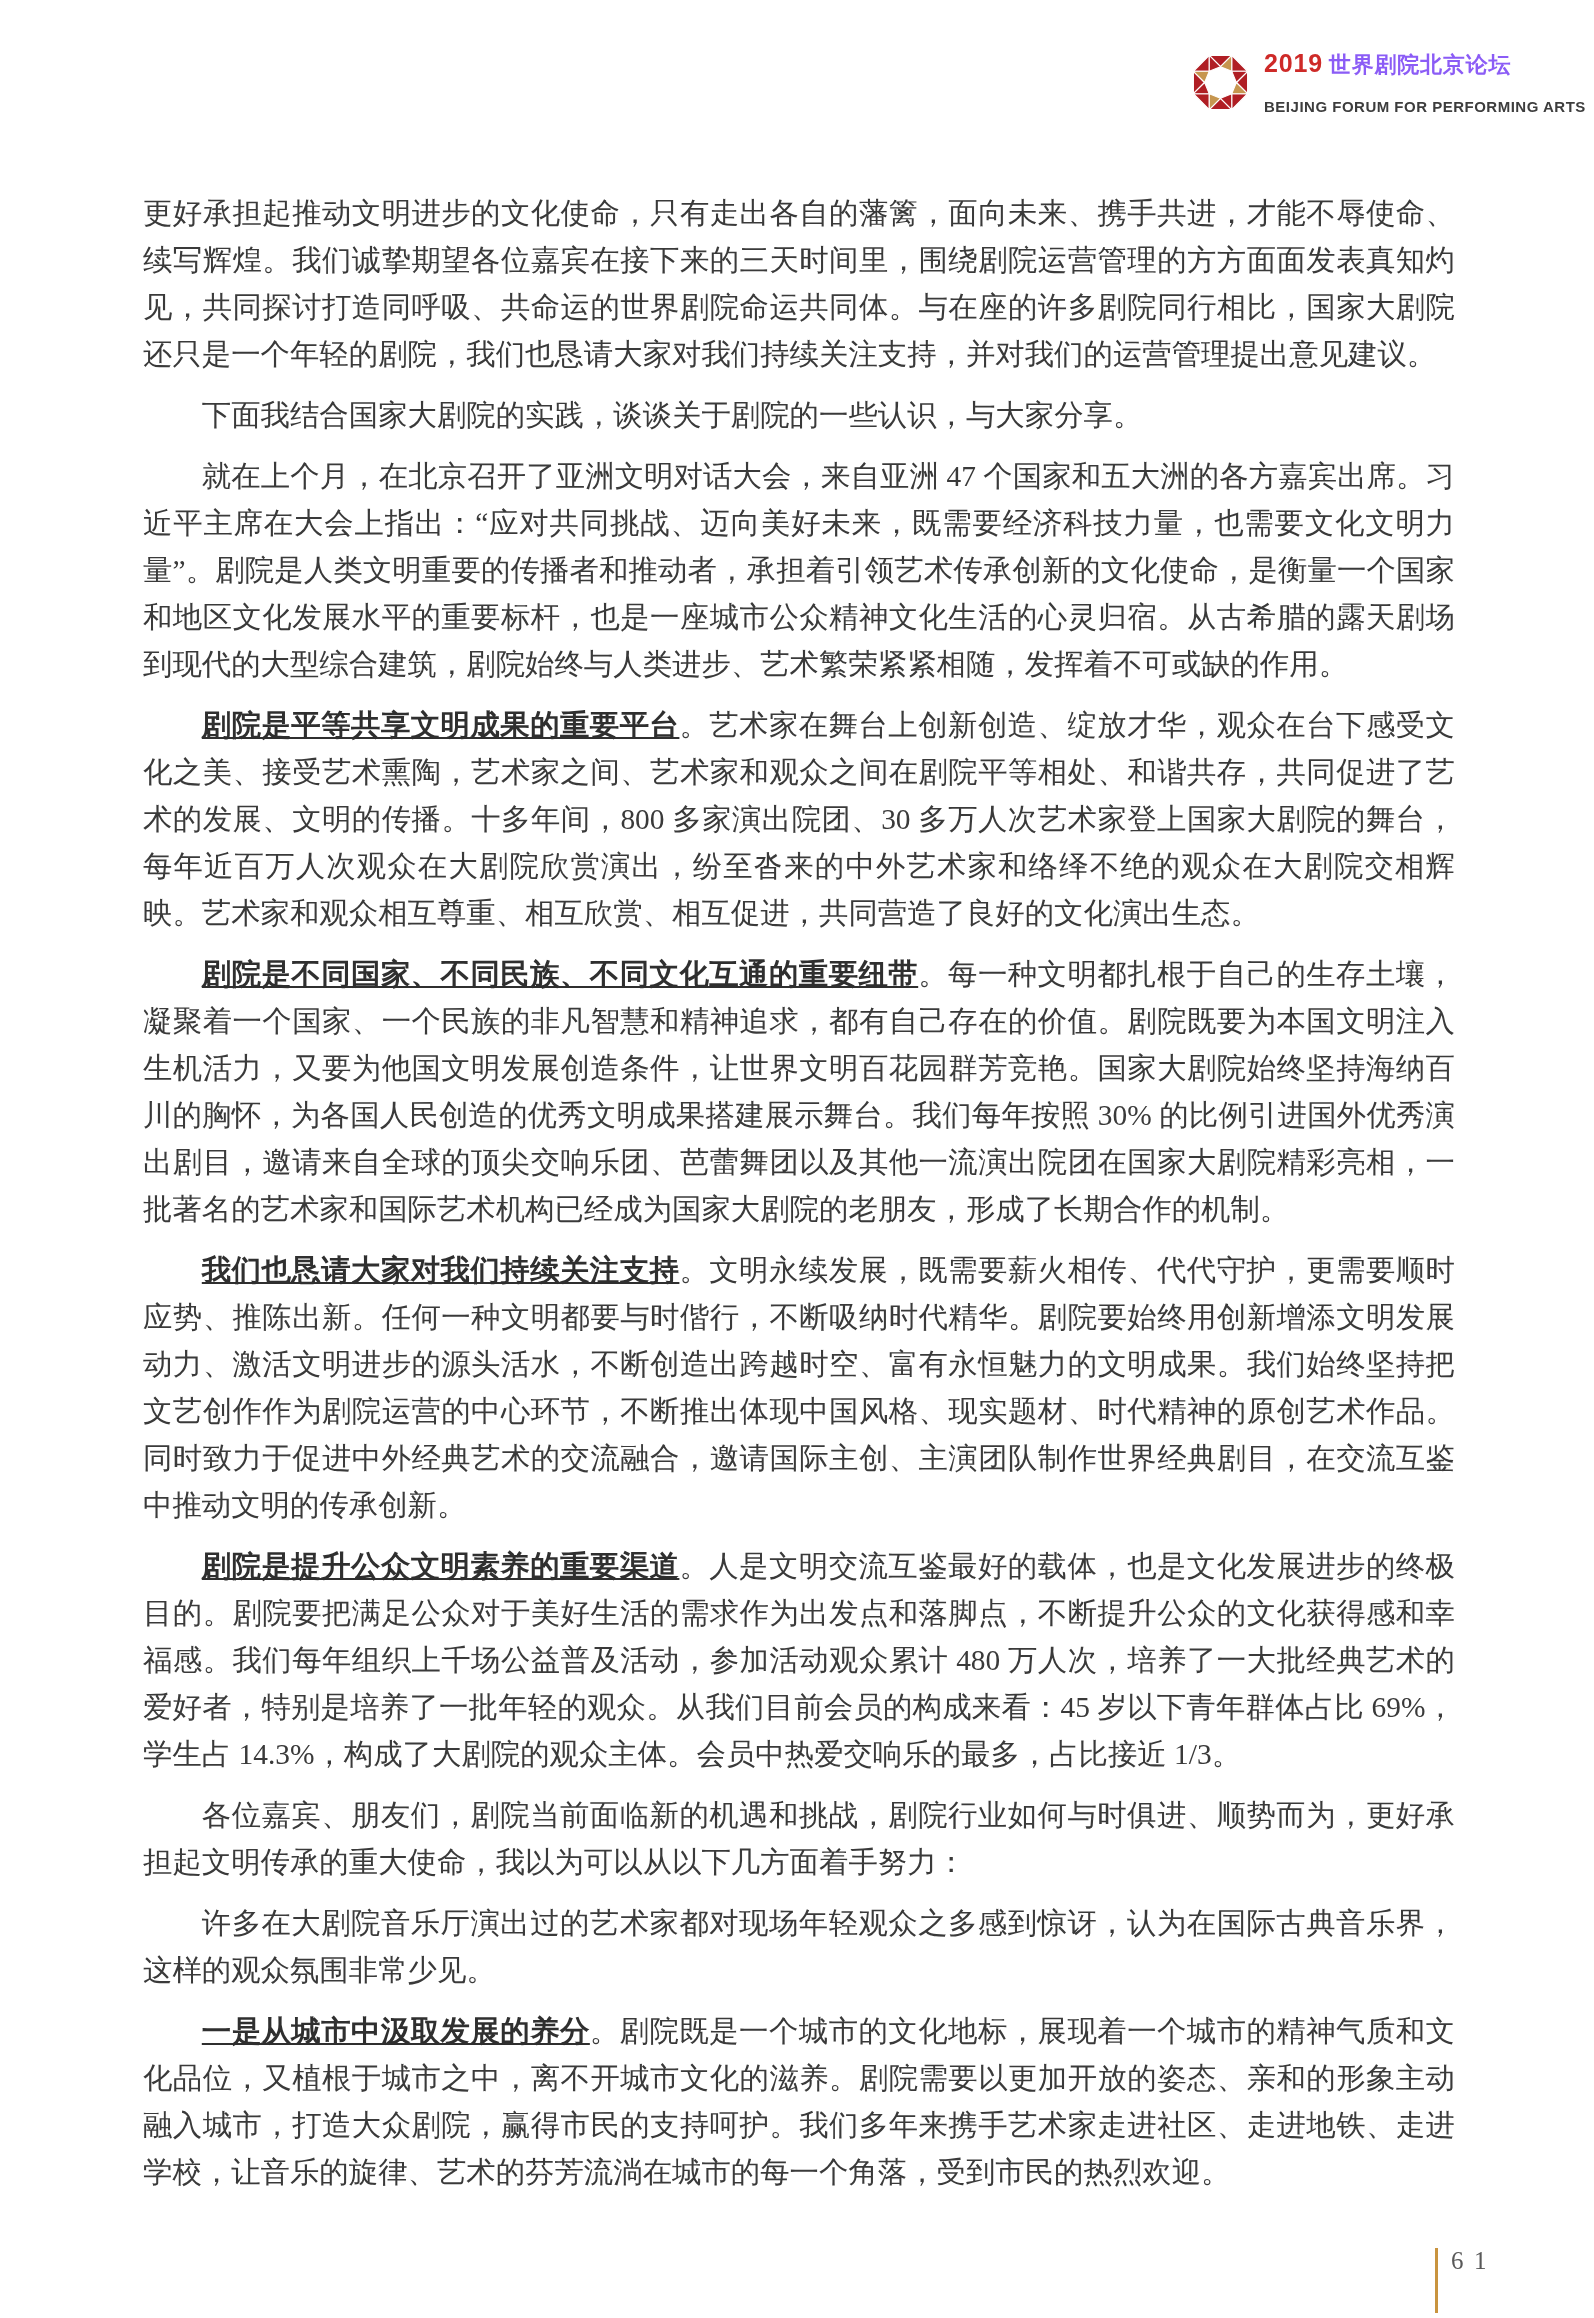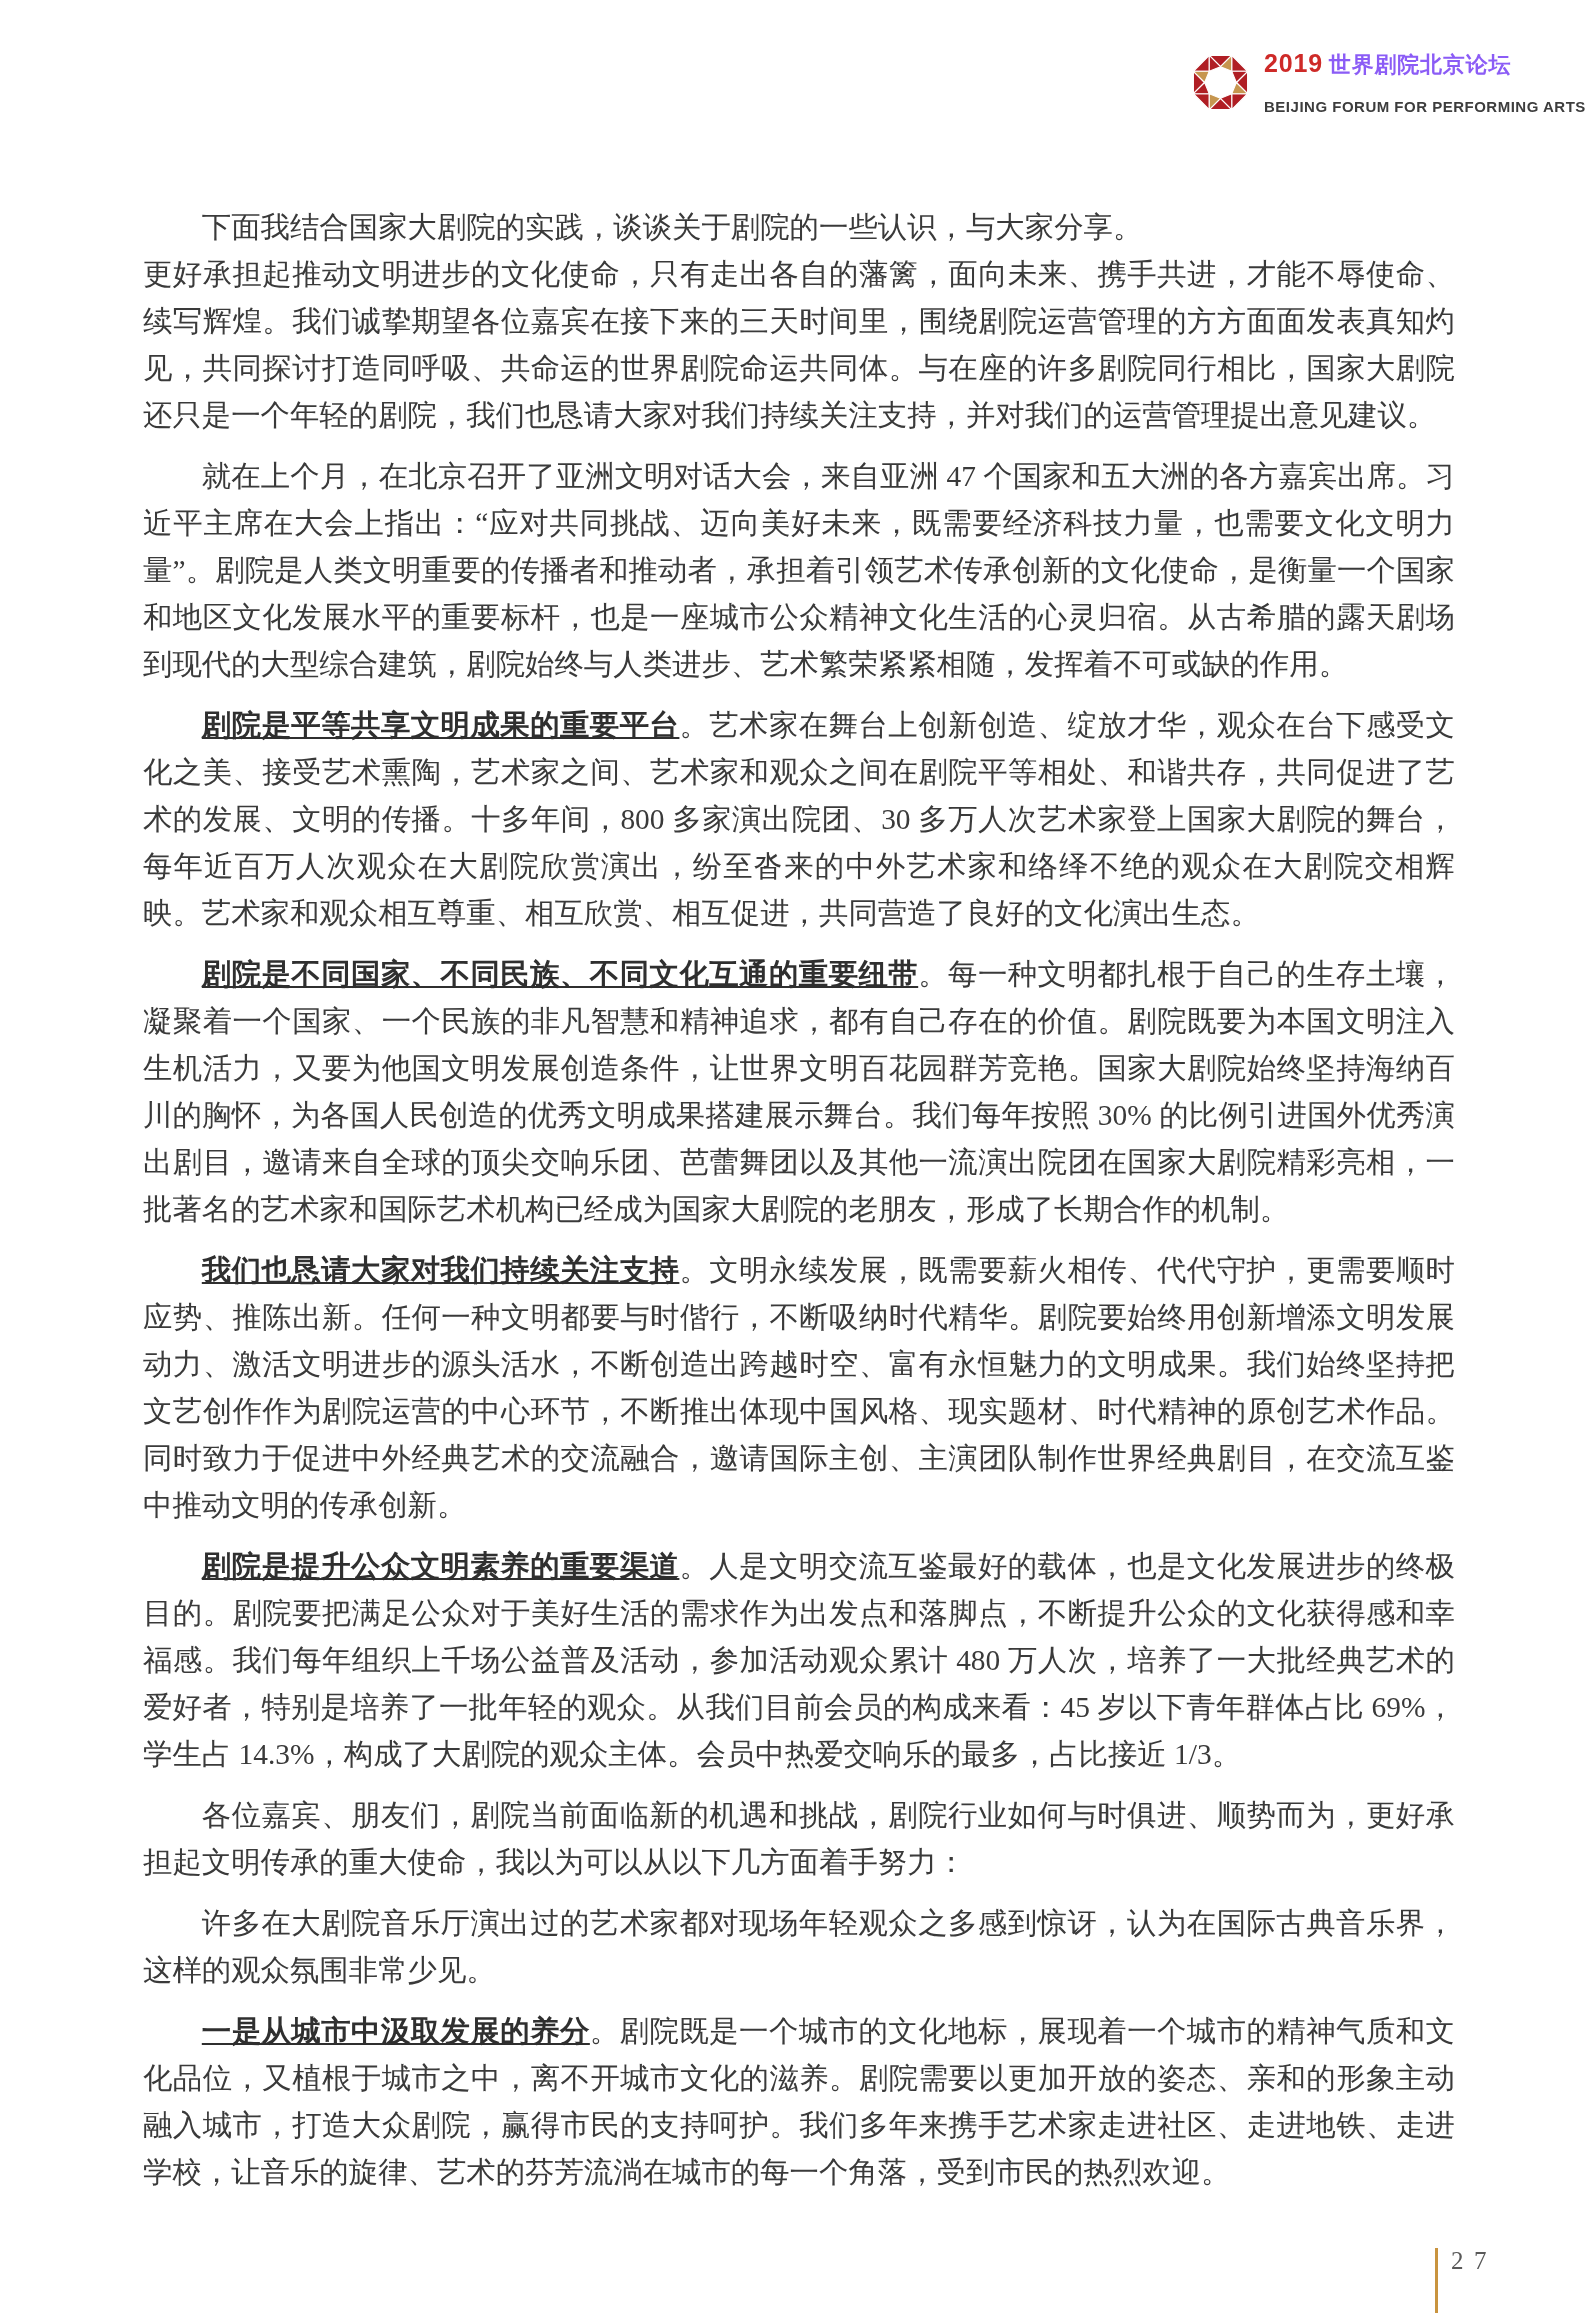--- a/index.html
+++ b/index.html
@@ -79,27 +79,27 @@
   <div class="logo-textblock">
     <div class="logo-row1">
       <span class="logo-year">2019</span>
       <span class="logo-cn">世界剧院北京论坛</span>
     </div>
     <div class="logo-en">BEIJING FORUM FOR PERFORMING ARTS</div>
   </div>
 </div>
 
 <div class="content">
+  <p class="para first"><b class="lead"></b><span>更好承担起推动文明进步的文化使命，只有走出各自的藩篱，面向未来、携手共进，才能不辱使命、续写辉煌。我们诚挚期望各位嘉宾在接下来的三天时间里，围绕剧院运营管理的方方面面发表真知灼见，共同探讨打造同呼吸、共命运的世界剧院命运共同体。与在座的许多剧院同行相比，国家大剧院还只是一个年轻的剧院，我们也恳请大家对我们持续关注支持，并对我们的运营管理提出意见建议。</span></p>
   <p class="para"><b class="lead"></b><span>下面我结合国家大剧院的实践，谈谈关于剧院的一些认识，与大家分享。</span></p>
-  <p class="para first"><b class="lead"></b><span>更好承担起推动文明进步的文化使命，只有走出各自的藩篱，面向未来、携手共进，才能不辱使命、续写辉煌。我们诚挚期望各位嘉宾在接下来的三天时间里，围绕剧院运营管理的方方面面发表真知灼见，共同探讨打造同呼吸、共命运的世界剧院命运共同体。与在座的许多剧院同行相比，国家大剧院还只是一个年轻的剧院，我们也恳请大家对我们持续关注支持，并对我们的运营管理提出意见建议。</span></p>
   <p class="para"><b class="lead"></b><span>就在上个月，在北京召开了亚洲文明对话大会，来自亚洲 47 个国家和五大洲的各方嘉宾出席。习近平主席在大会上指出：“应对共同挑战、迈向美好未来，既需要经济科技力量，也需要文化文明力量”。剧院是人类文明重要的传播者和推动者，承担着引领艺术传承创新的文化使命，是衡量一个国家和地区文化发展水平的重要标杆，也是一座城市公众精神文化生活的心灵归宿。从古希腊的露天剧场到现代的大型综合建筑，剧院始终与人类进步、艺术繁荣紧紧相随，发挥着不可或缺的作用。</span></p>
   <p class="para"><b class="lead">剧院是平等共享文明成果的重要平台</b><span>。艺术家在舞台上创新创造、绽放才华，观众在台下感受文化之美、接受艺术熏陶，艺术家之间、艺术家和观众之间在剧院平等相处、和谐共存，共同促进了艺术的发展、文明的传播。十多年间，800 多家演出院团、30 多万人次艺术家登上国家大剧院的舞台，每年近百万人次观众在大剧院欣赏演出，纷至沓来的中外艺术家和络绎不绝的观众在大剧院交相辉映。艺术家和观众相互尊重、相互欣赏、相互促进，共同营造了良好的文化演出生态。</span></p>
   <p class="para"><b class="lead">剧院是不同国家、不同民族、不同文化互通的重要纽带</b><span>。每一种文明都扎根于自己的生存土壤，凝聚着一个国家、一个民族的非凡智慧和精神追求，都有自己存在的价值。剧院既要为本国文明注入生机活力，又要为他国文明发展创造条件，让世界文明百花园群芳竞艳。国家大剧院始终坚持海纳百川的胸怀，为各国人民创造的优秀文明成果搭建展示舞台。我们每年按照 30% 的比例引进国外优秀演出剧目，邀请来自全球的顶尖交响乐团、芭蕾舞团以及其他一流演出院团在国家大剧院精彩亮相，一批著名的艺术家和国际艺术机构已经成为国家大剧院的老朋友，形成了长期合作的机制。</span></p>
   <p class="para"><b class="lead">我们也恳请大家对我们持续关注支持</b><span>。文明永续发展，既需要薪火相传、代代守护，更需要顺时应势、推陈出新。任何一种文明都要与时偕行，不断吸纳时代精华。剧院要始终用创新增添文明发展动力、激活文明进步的源头活水，不断创造出跨越时空、富有永恒魅力的文明成果。我们始终坚持把文艺创作作为剧院运营的中心环节，不断推出体现中国风格、现实题材、时代精神的原创艺术作品。同时致力于促进中外经典艺术的交流融合，邀请国际主创、主演团队制作世界经典剧目，在交流互鉴中推动文明的传承创新。</span></p>
   <p class="para"><b class="lead">剧院是提升公众文明素养的重要渠道</b><span>。人是文明交流互鉴最好的载体，也是文化发展进步的终极目的。剧院要把满足公众对于美好生活的需求作为出发点和落脚点，不断提升公众的文化获得感和幸福感。我们每年组织上千场公益普及活动，参加活动观众累计 480 万人次，培养了一大批经典艺术的爱好者，特别是培养了一批年轻的观众。从我们目前会员的构成来看：45 岁以下青年群体占比 69%，学生占 14.3%，构成了大剧院的观众主体。会员中热爱交响乐的最多，占比接近 1/3。</span></p>
   <p class="para"><b class="lead"></b><span>各位嘉宾、朋友们，剧院当前面临新的机遇和挑战，剧院行业如何与时俱进、顺势而为，更好承担起文明传承的重大使命，我以为可以从以下几方面着手努力：</span></p>
   <p class="para"><b class="lead"></b><span>许多在大剧院音乐厅演出过的艺术家都对现场年轻观众之多感到惊讶，认为在国际古典音乐界，这样的观众氛围非常少见。</span></p>
   <p class="para"><b class="lead">一是从城市中汲取发展的养分</b><span>。剧院既是一个城市的文化地标，展现着一个城市的精神气质和文化品位，又植根于城市之中，离不开城市文化的滋养。剧院需要以更加开放的姿态、亲和的形象主动融入城市，打造大众剧院，赢得市民的支持呵护。我们多年来携手艺术家走进社区、走进地铁、走进学校，让音乐的旋律、艺术的芬芳流淌在城市的每一个角落，受到市民的热烈欢迎。</span></p>
 </div>
 
 <div class="pagenum-rule"></div>
-<div class="pagenum">27</div>
+<div class="pagenum">61</div>
 
 
 </body></html>

